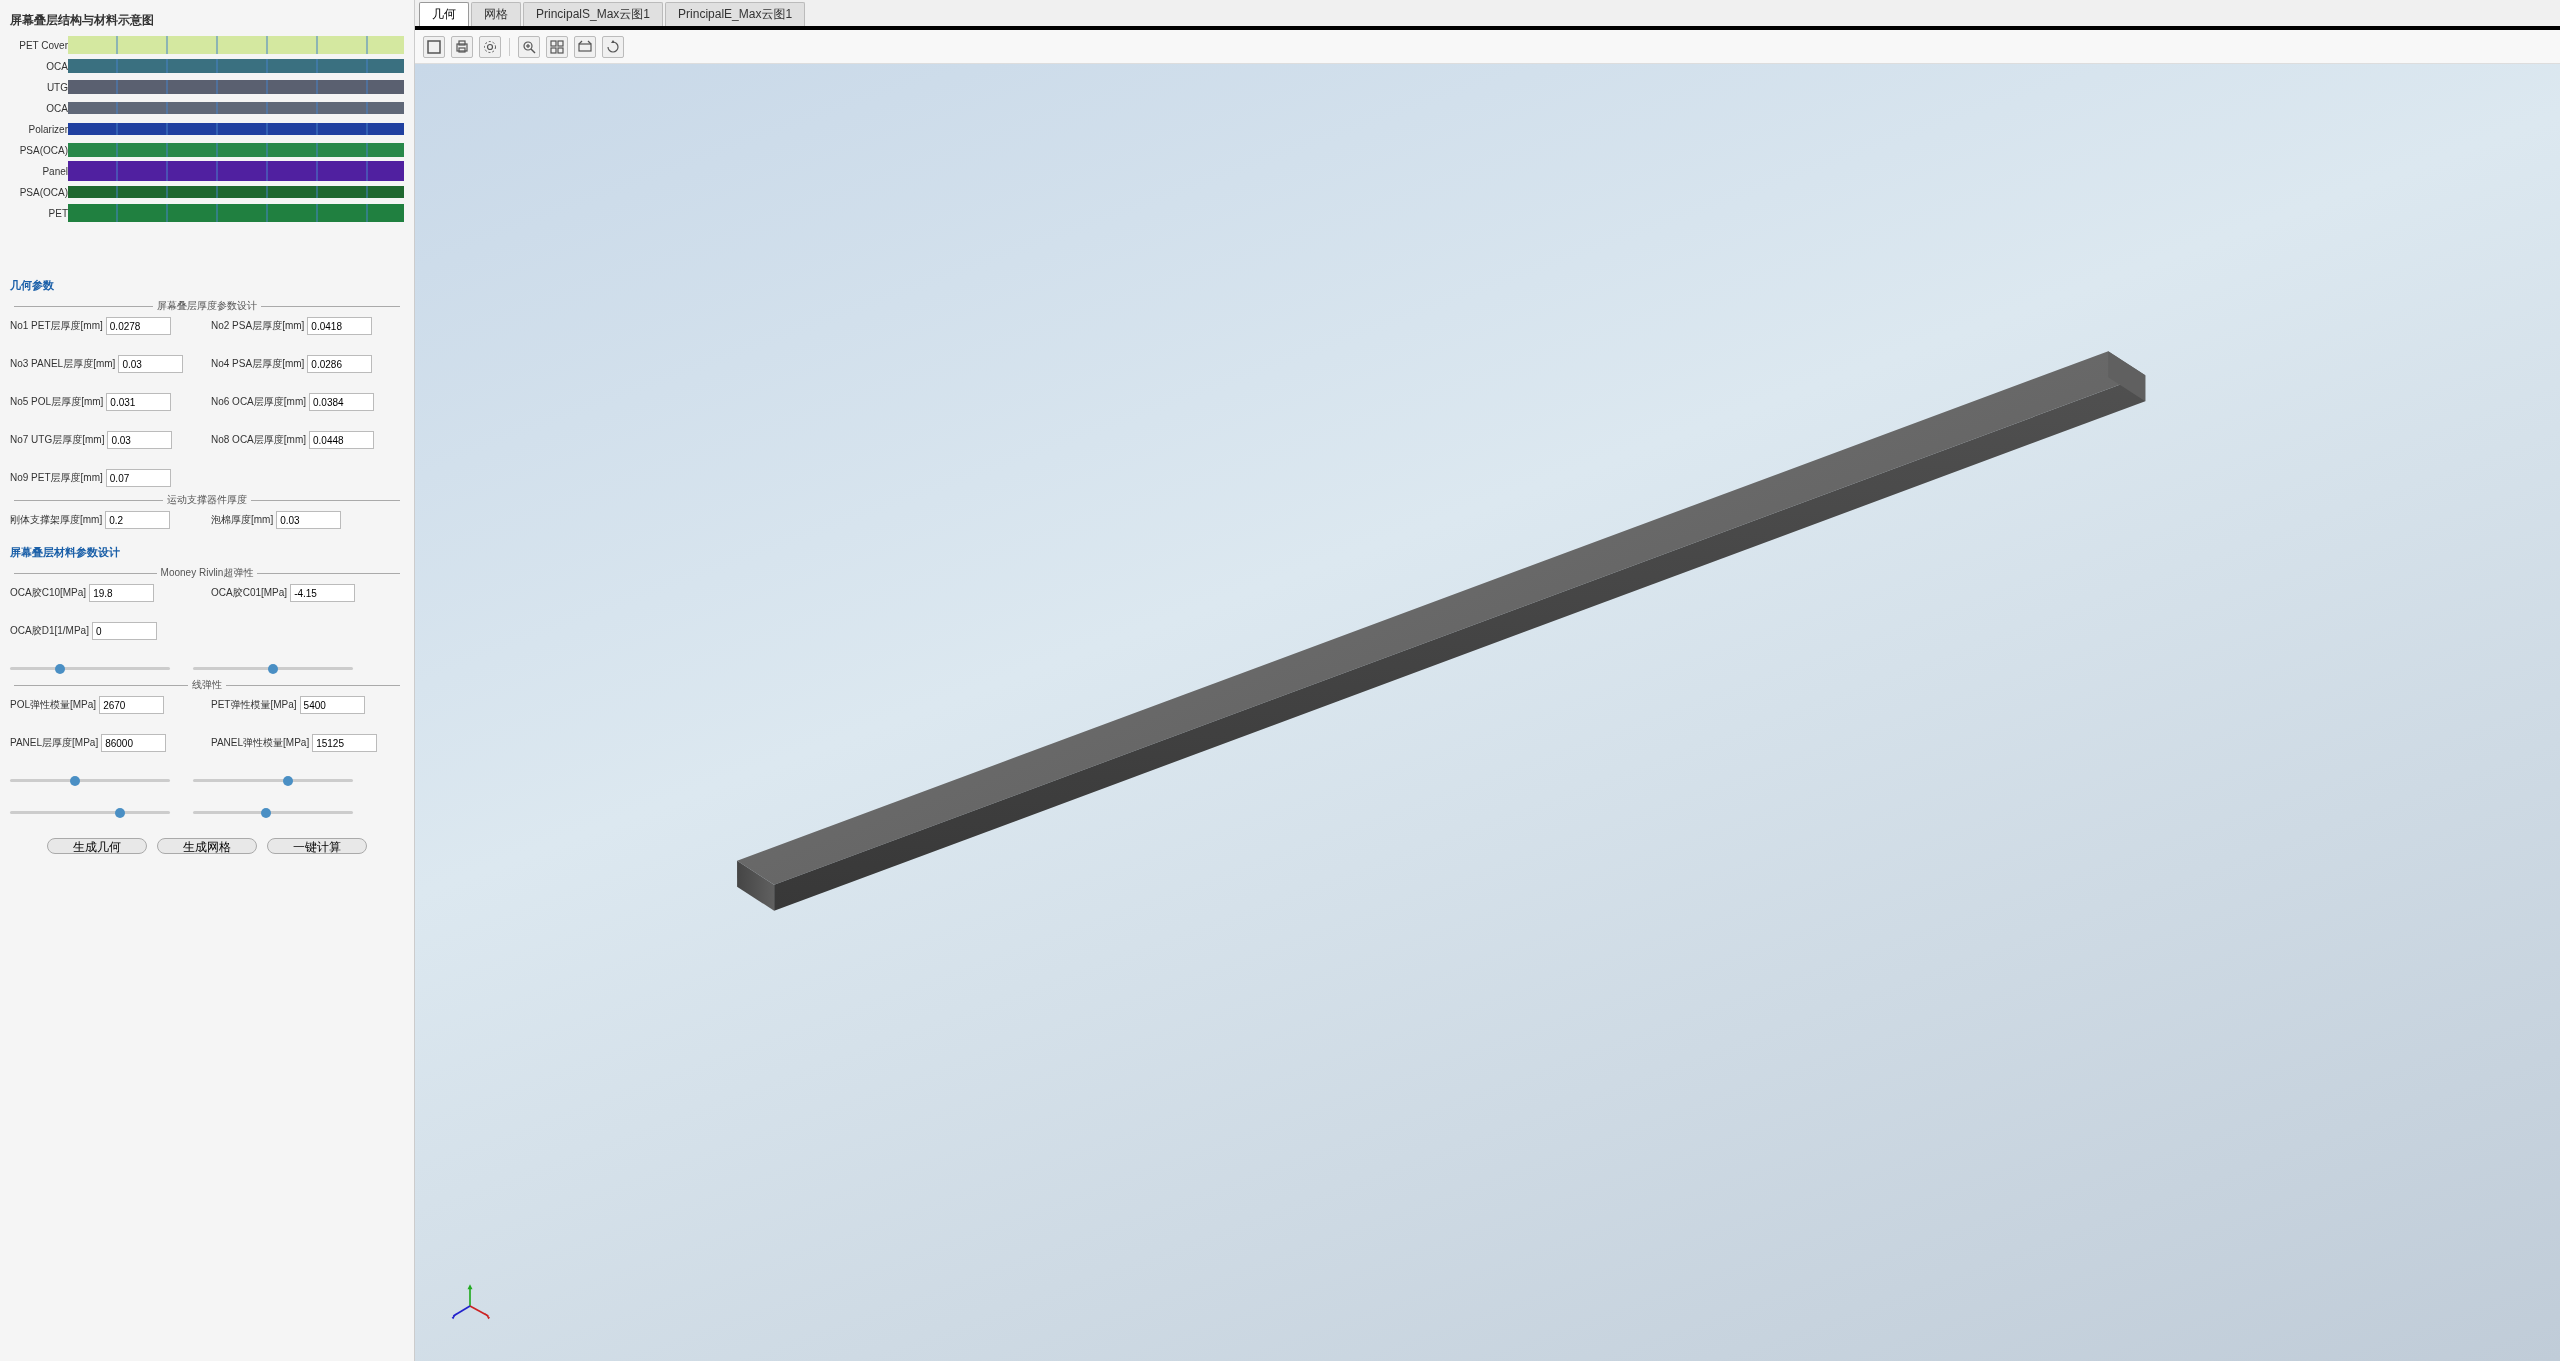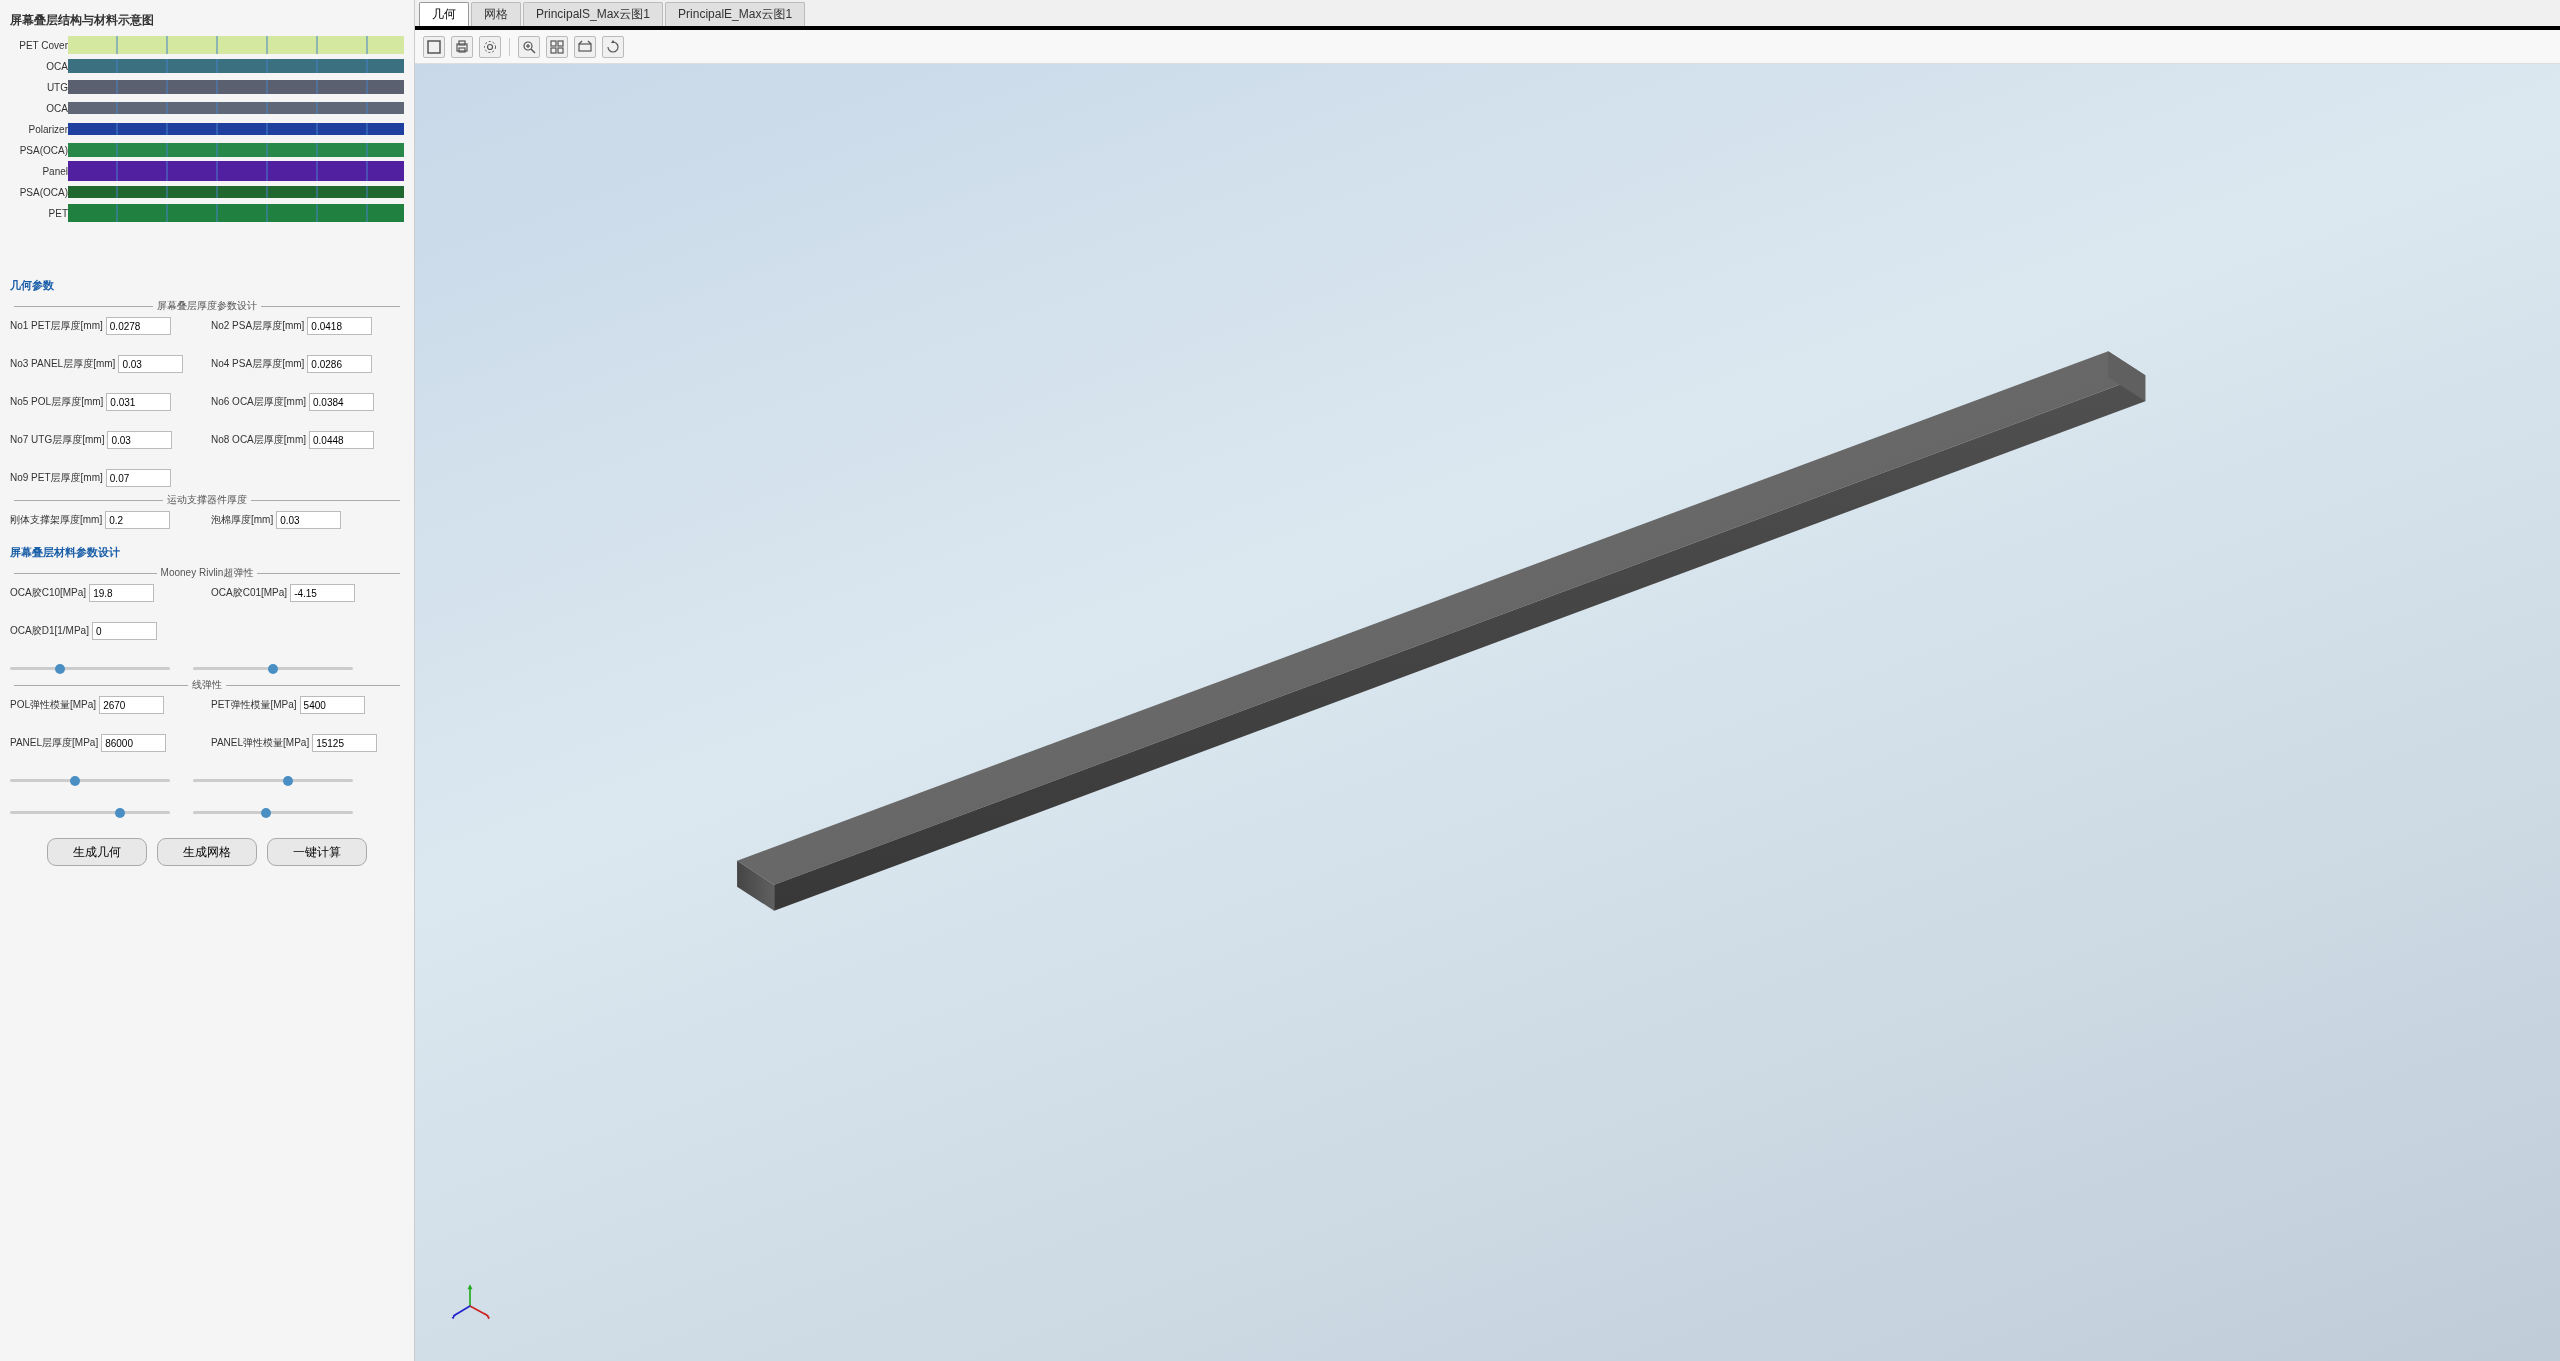--- a/index.html
+++ b/index.html
@@ -158,21 +158,21 @@
     .button-row {
       display: flex;
       gap: 10px;
       justify-content: center;
       margin-top: 10px;
       padding-bottom: 10px;
     }
 
     .action-button {
       width: 100px;
-      height: 28px;
+      height: 16px;
       border: 1px solid #aaa;
       background: #e8e8e8;
       font-size: 12px;
       cursor: pointer;
       border-radius: 9px;
     }
 
     
     .right-panel {
       flex: 1;

